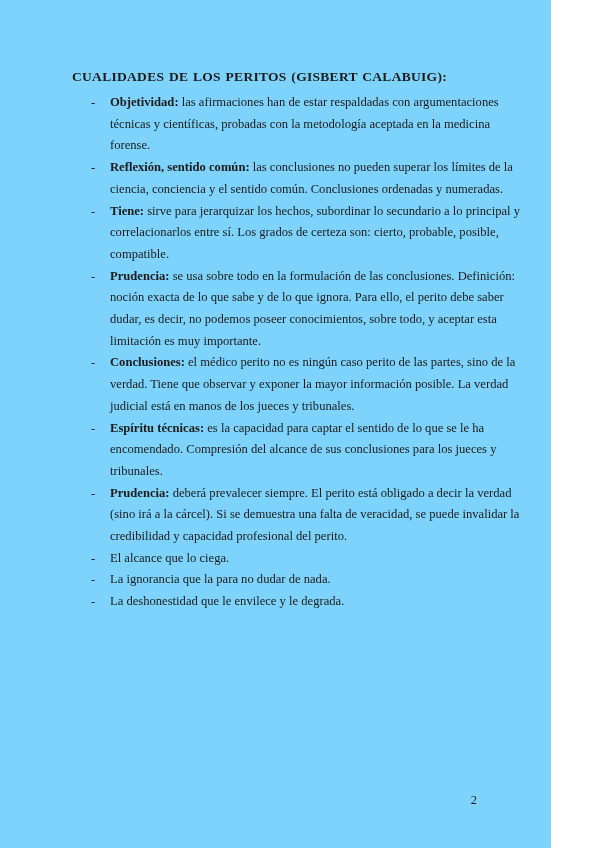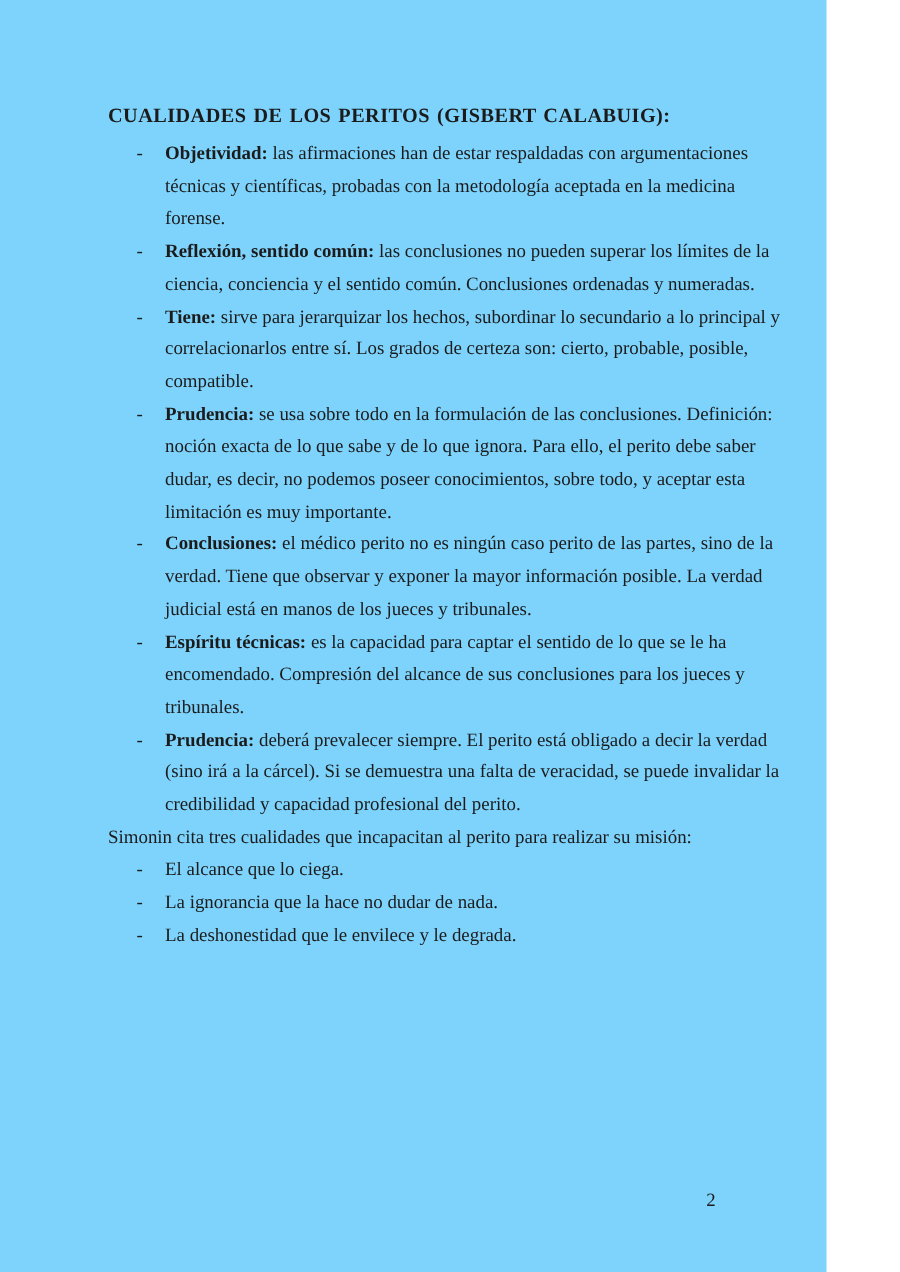--- a/index.html
+++ b/index.html
@@ -96,30 +96,29 @@
       <div class="li">
         <span class="dash">-</span>
         <div class="txt"><span class="term">Espíritu técnicas:</span> <span>es la capacidad para captar el sentido de lo que se le ha encomendado. Compresión del alcance de sus conclusiones para los jueces y tribunales.</span></div>
       </div>
       <div class="li">
         <span class="dash">-</span>
         <div class="txt"><span class="term">Prudencia:</span> <span>deberá prevalecer siempre. El perito está obligado a decir la verdad (sino irá a la cárcel). Si se demuestra una falta de veracidad, se puede invalidar la credibilidad y capacidad profesional del perito.</span></div>
       </div>
     </div>
 
-    <p class="plain-par">Simonin cita tres cualidades que incapacitan al perito para realizar su misión:</p>
 
     <div>
       <div class="li">
         <span class="dash">-</span>
         <div class="txt">El alcance que lo ciega.</div>
       </div>
       <div class="li">
         <span class="dash">-</span>
-        <div class="txt">La ignorancia que la hace no dudar de nada.</div>
+        <div class="txt">La ignorancia que la para no dudar de nada.</div>
       </div>
       <div class="li">
         <span class="dash">-</span>
         <div class="txt">La deshonestidad que le envilece y le degrada.</div>
       </div>
     </div>
 
   </div>
 
   <div class="page-number">2</div>

